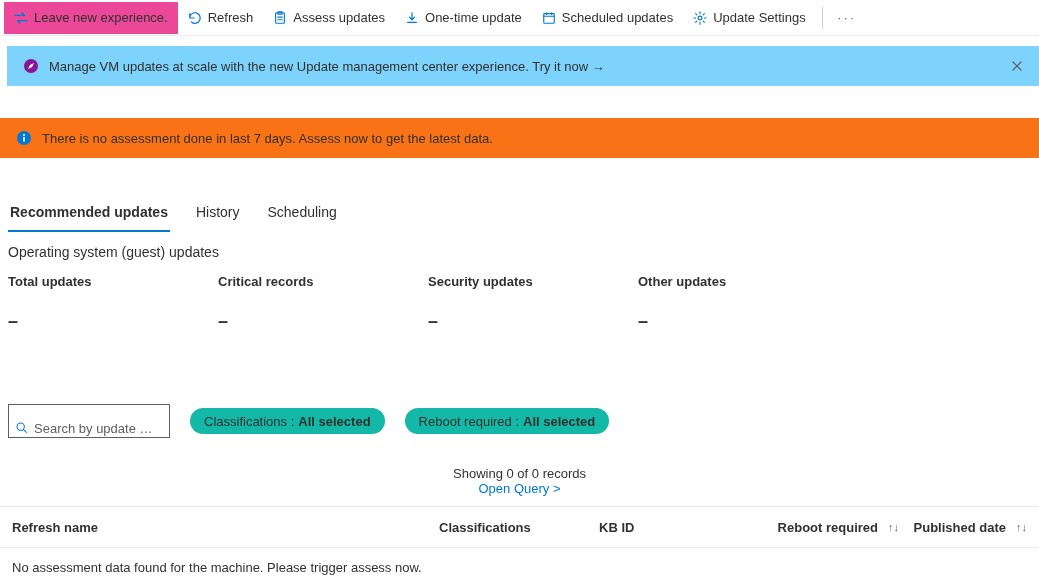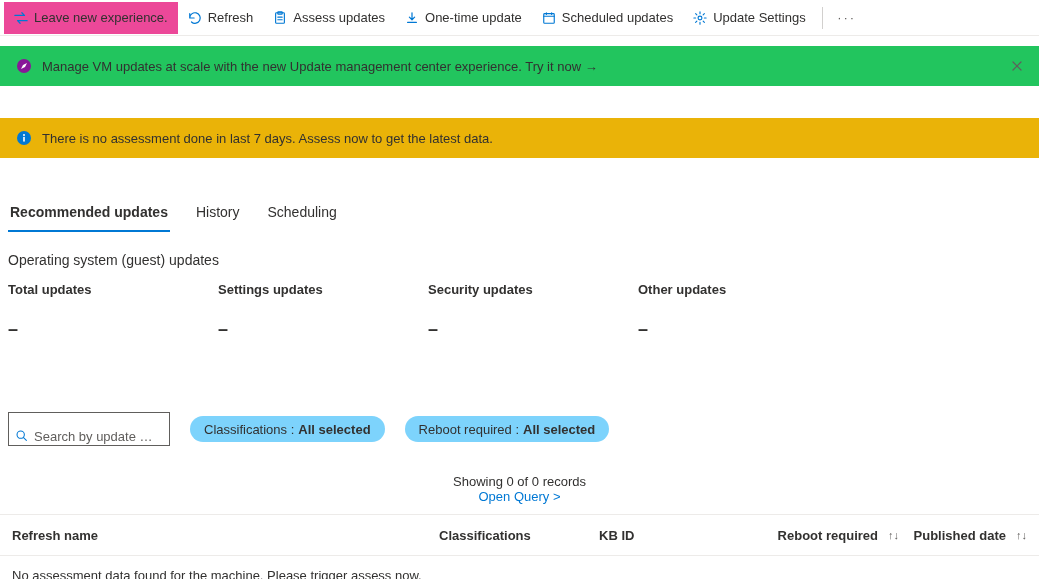--- a/index.html
+++ b/index.html
@@ -45,22 +45,22 @@
     }
     .icon { display: inline-flex; align-items: center; justify-content: center; }
     .icon svg { display: block; }
 
     .banner {
       display: flex;
       align-items: center;
       padding: 12px 16px;
       position: relative;
     }
-    .banner-purple { background: #22c55e; color: #323130; margin-top: 10px; }
-    .banner-blue { background: #eab308; color: #323130; margin-top: 32px; }
+    .banner-purple { background: #7dd3fc; color: #323130; margin-top: 10px; margin-left: 7px; }
+    .banner-blue { background: #f97316; color: #323130; margin-top: 32px; }
     .banner-icon { margin-right: 10px; flex-shrink: 0; }
     .banner-text { font-size: 13px; }
     .banner-link { color: #323130; cursor: pointer; }
     .banner-close {
       position: absolute;
       right: 12px;
       top: 10px;
       cursor: pointer;
       color: #605e5c;
       font-size: 14px;
@@ -84,21 +84,21 @@
       color: #323130;
       font-size: 14px;
     }
     .tab.active {
       font-weight: 600;
       border-bottom: 2px solid #0078d4;
     }
 
     .section-title {
       font-size: 14px;
-      margin: 20px 8px 14px 8px;
+      margin: 12px 8px 14px 8px;
       color: #323130;
     }
 
     .stats-row {
       display: flex;
       padding: 0 8px;
     }
     .stat {
       width: 210px;
     }
@@ -131,21 +131,21 @@
     }
     .search-box input {
       border: none;
       outline: none;
       font-size: 13px;
       width: 100%;
       font-family: inherit;
     }
     .search-box input::placeholder { color: #605e5c; }
     .pill {
-      background: #7dd3fc;
+      background: #14b8a6;
       border-radius: 14px;
       height: 26px;
       padding: 0 14px;
       display: flex;
       align-items: center;
       font-size: 13px;
       cursor: pointer;
       color: #323130;
     }
     .pill strong { font-weight: 600; margin-left: 4px; }
@@ -293,21 +293,21 @@
 </div>
 
 <div class="section-title">Operating system (guest) updates</div>
 
 <div class="stats-row">
   <div class="stat">
     <div class="stat-label">Total updates</div>
     <div class="stat-value">–</div>
   </div>
   <div class="stat">
-    <div class="stat-label">Settings updates</div>
+    <div class="stat-label">Critical records</div>
     <div class="stat-value">–</div>
   </div>
   <div class="stat">
     <div class="stat-label">Security updates</div>
     <div class="stat-value">–</div>
   </div>
   <div class="stat">
     <div class="stat-label">Other updates</div>
     <div class="stat-value">–</div>
   </div>

